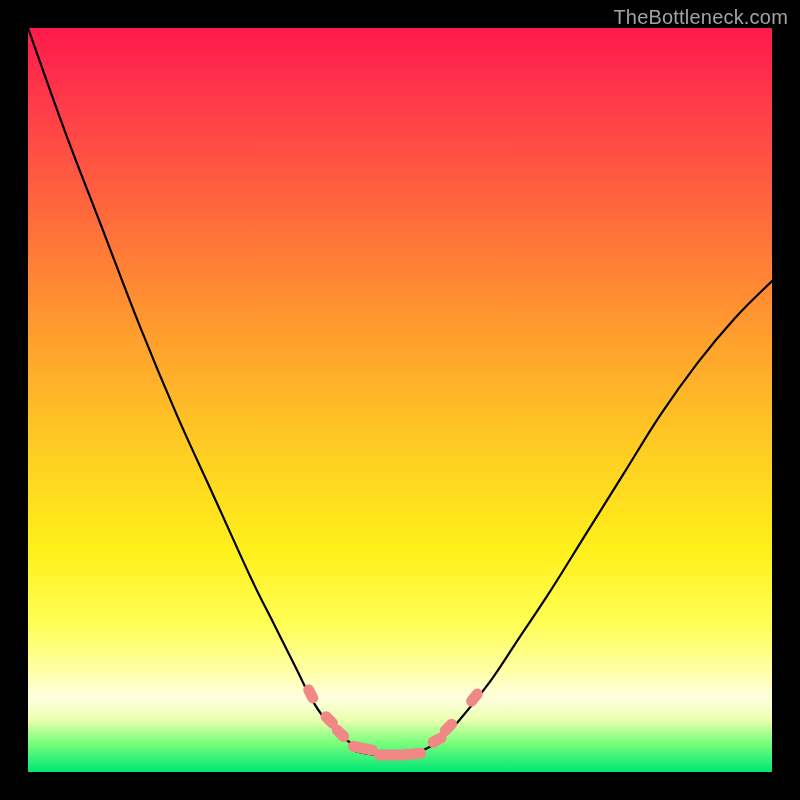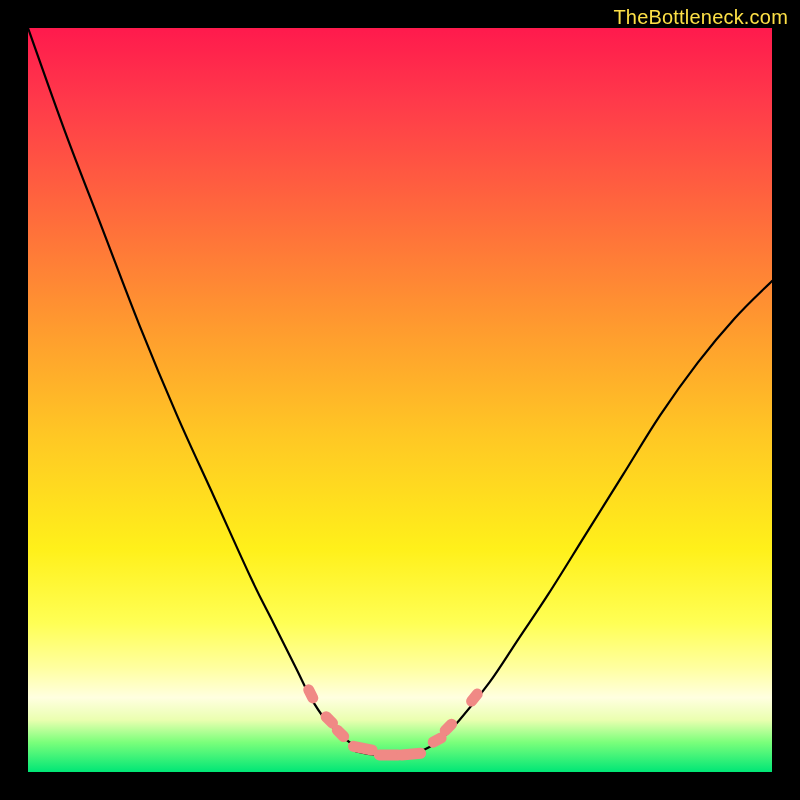--- a/index.html
+++ b/index.html
@@ -36,21 +36,21 @@
       #ffffa0 86%,
       #ffffe0 90%,
       #eaffb0 93%,
       #7bff7b 96%,
       #00e676 100%);
   }
   .watermark {
     position: absolute;
     top: 6px;
     right: 12px;
-    color: #fde047;
+    color: #a3a3a3;
     font-size: 20px;
     font-weight: 500;
     letter-spacing: 0.2px;
     z-index: 10;
     pointer-events: none;
   }
   svg.curves {
     position: absolute;
     left: 0;
     top: 0;

